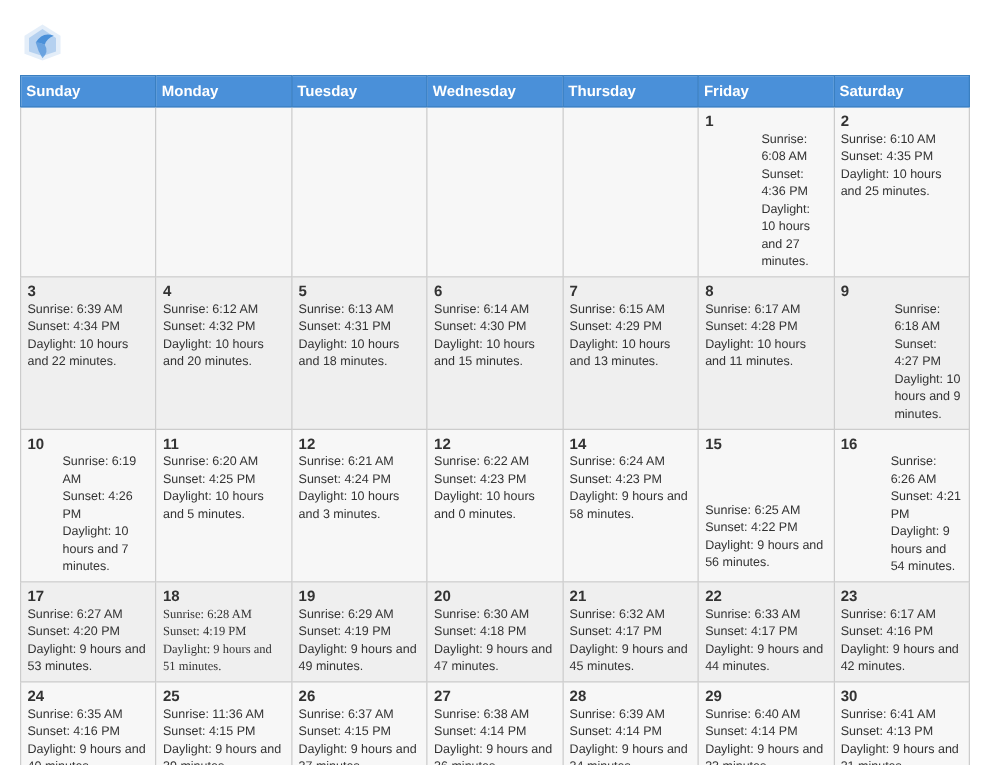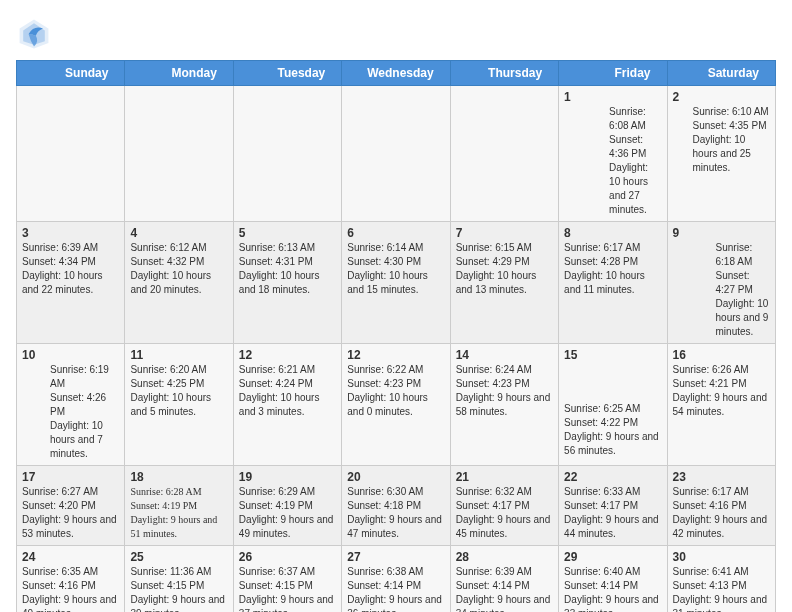--- a/index.html
+++ b/index.html
@@ -55,22 +55,22 @@
     .calendar {
       width: 100%;
       border-collapse: collapse;
       margin-top: 8px;
     }
     .calendar thead tr th {
       background: #4a90d9;
       color: #fff;
       font-size: 12px;
       font-weight: bold;
-      padding: 5px 16px;
-      text-align: right;
+      padding: 5px 4px;
+      text-align: left;
       border: 1px solid #3a7fc1;
     }
     .calendar tbody tr td {
       border: 1px solid #ccc;
       vertical-align: top;
       padding: 4px 5px;
       font-size: 10.5px;
       color: #333;
       width: 108px;
       min-height: 80px;
@@ -139,21 +139,21 @@
         <td class="empty"></td>
         <td class="empty"></td>
         <td>
           <span class="day-num">1</span>
           <div class="day-info" style="white-space: pre-line; margin-left: 45px;">Sunrise: 6:08 AM
 Sunset: 4:36 PM
 Daylight: 10 hours and 27 minutes.</div>
         </td>
         <td>
           <span class="day-num">2</span>
-          <div class="day-info" style="white-space: pre-line; margin-left: 20px;">Sunrise: 6:10 AM
+          <div class="day-info" style="white-space: pre-line;">Sunrise: 6:10 AM
 Sunset: 4:35 PM
 Daylight: 10 hours and 25 minutes.</div>
         </td>
       </tr>
       <tr>
         <td>
           <span class="day-num">3</span>
           <div class="day-info" style="white-space: pre-line;">Sunrise: 6:39 AM
 Sunset: 4:34 PM
 Daylight: 10 hours and 22 minutes.</div>
@@ -227,21 +227,21 @@
 Daylight: 9 hours and 58 minutes.</div>
         </td>
         <td>
           <span class="day-num">15</span>
           <div class="day-info" style="white-space: pre-line; margin-top: 40px;">Sunrise: 6:25 AM
 Sunset: 4:22 PM
 Daylight: 9 hours and 56 minutes.</div>
         </td>
         <td>
           <span class="day-num">16</span>
-          <div class="day-info" style="white-space: pre-line;">Sunrise: 6:26 AM
+          <div class="day-info" style="white-space: pre-line; margin-left: 40px;">Sunrise: 6:26 AM
 Sunset: 4:21 PM
 Daylight: 9 hours and 54 minutes.</div>
         </td>
       </tr>
       <tr>
         <td>
           <span class="day-num">17</span>
           <div class="day-info" style="white-space: pre-line;">Sunrise: 6:27 AM
 Sunset: 4:20 PM
 Daylight: 9 hours and 53 minutes.</div>

